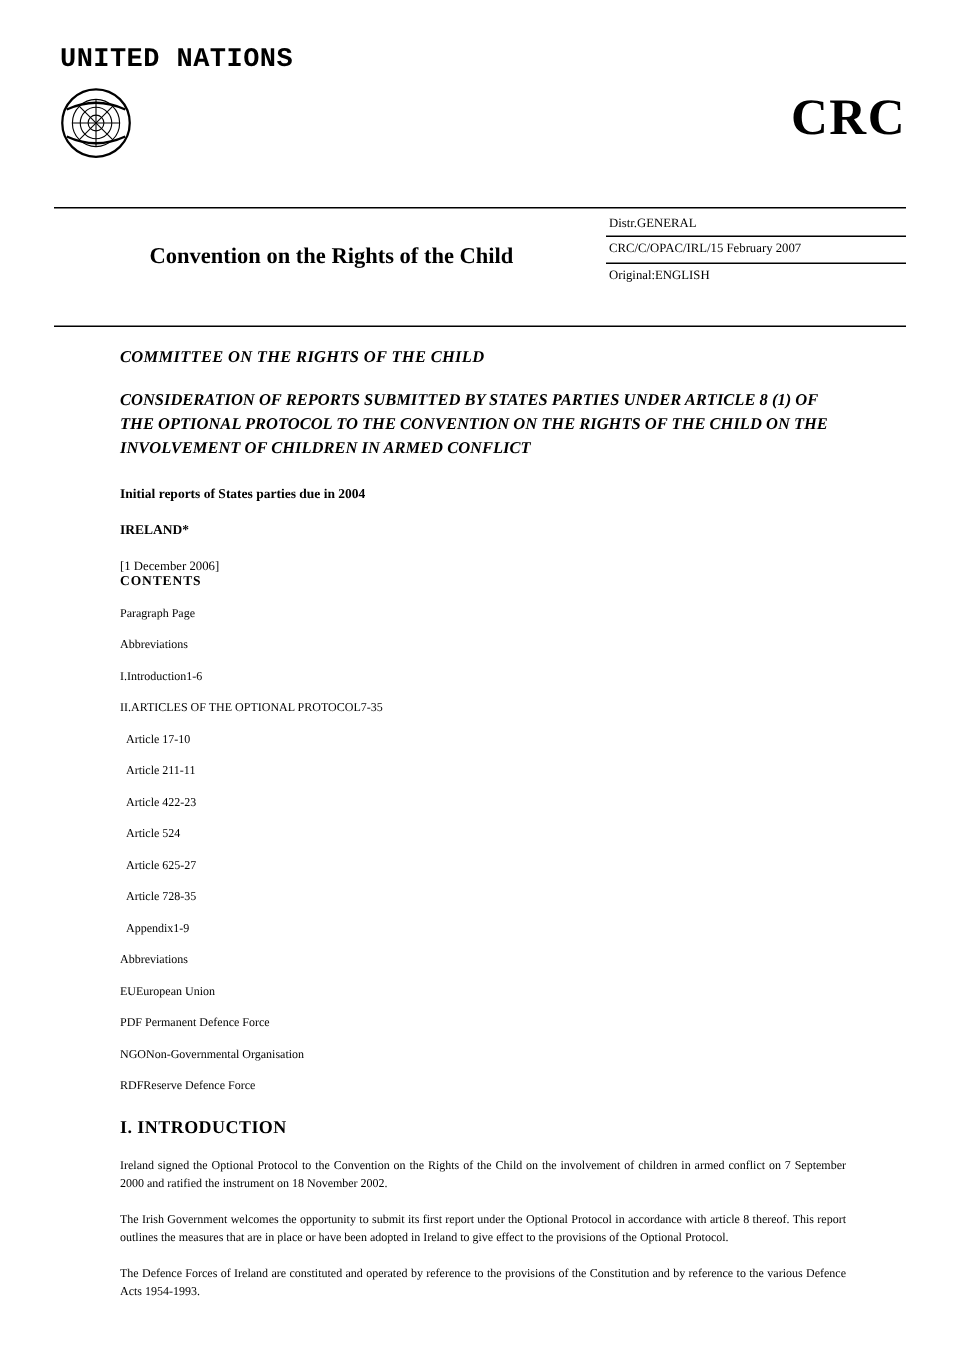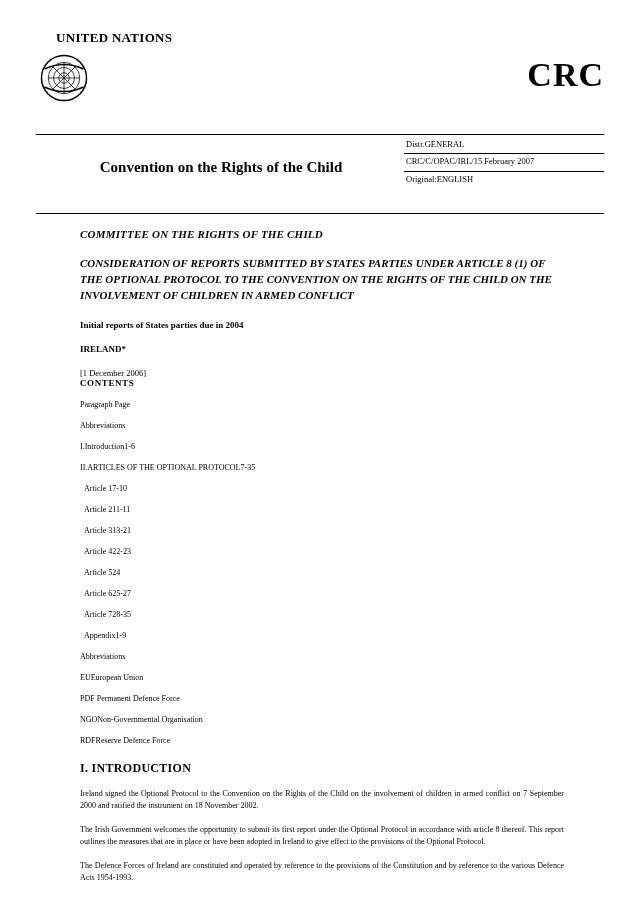--- a/index.html
+++ b/index.html
@@ -18,25 +18,25 @@
   .page {
     position: relative;
     width: 640px;
     height: 905px;
     box-sizing: border-box;
     padding: 30px 36px 0 36px;
   }
 
   
   .un-label {
-    font-family: Liberation Serif, serif;
-    font-weight: bold;
-    font-size: 13px;
+    font-family: Liberation Mono, monospace;
+    font-weight: bold;
+    font-size: 18px;
     letter-spacing: 0.3px;
-    margin-left: 20px;
+    margin-left: 4px;
     margin-bottom: 8px;
   }
   .masthead {
     position: relative;
     min-height: 72px;
   }
   .un-emblem {
     position: absolute;
     left: 4px;
     top: 0;
@@ -211,21 +211,20 @@
 
     <div class="contents-head">CONTENTS</div>
 
     <div class="para-page">Paragraph Page</div>
 
     <div class="toc-line">Abbreviations</div>
     <div class="toc-line">I.Introduction1-6</div>
     <div class="toc-line">II.ARTICLES OF THE OPTIONAL PROTOCOL7-35</div>
     <div class="toc-line indent">Article 17-10</div>
     <div class="toc-line indent">Article 211-11</div>
-    <div class="toc-line indent">Article 313-21</div>
     <div class="toc-line indent">Article 422-23</div>
     <div class="toc-line indent">Article 524</div>
     <div class="toc-line indent">Article 625-27</div>
     <div class="toc-line indent">Article 728-35</div>
     <div class="toc-line indent">Appendix1-9</div>
 
     <div class="abbr-line">Abbreviations</div>
     <div class="abbr-line">EUEuropean Union</div>
     <div class="abbr-line">PDF Permanent Defence Force</div>
     <div class="abbr-line">NGONon-Governmental Organisation</div>

